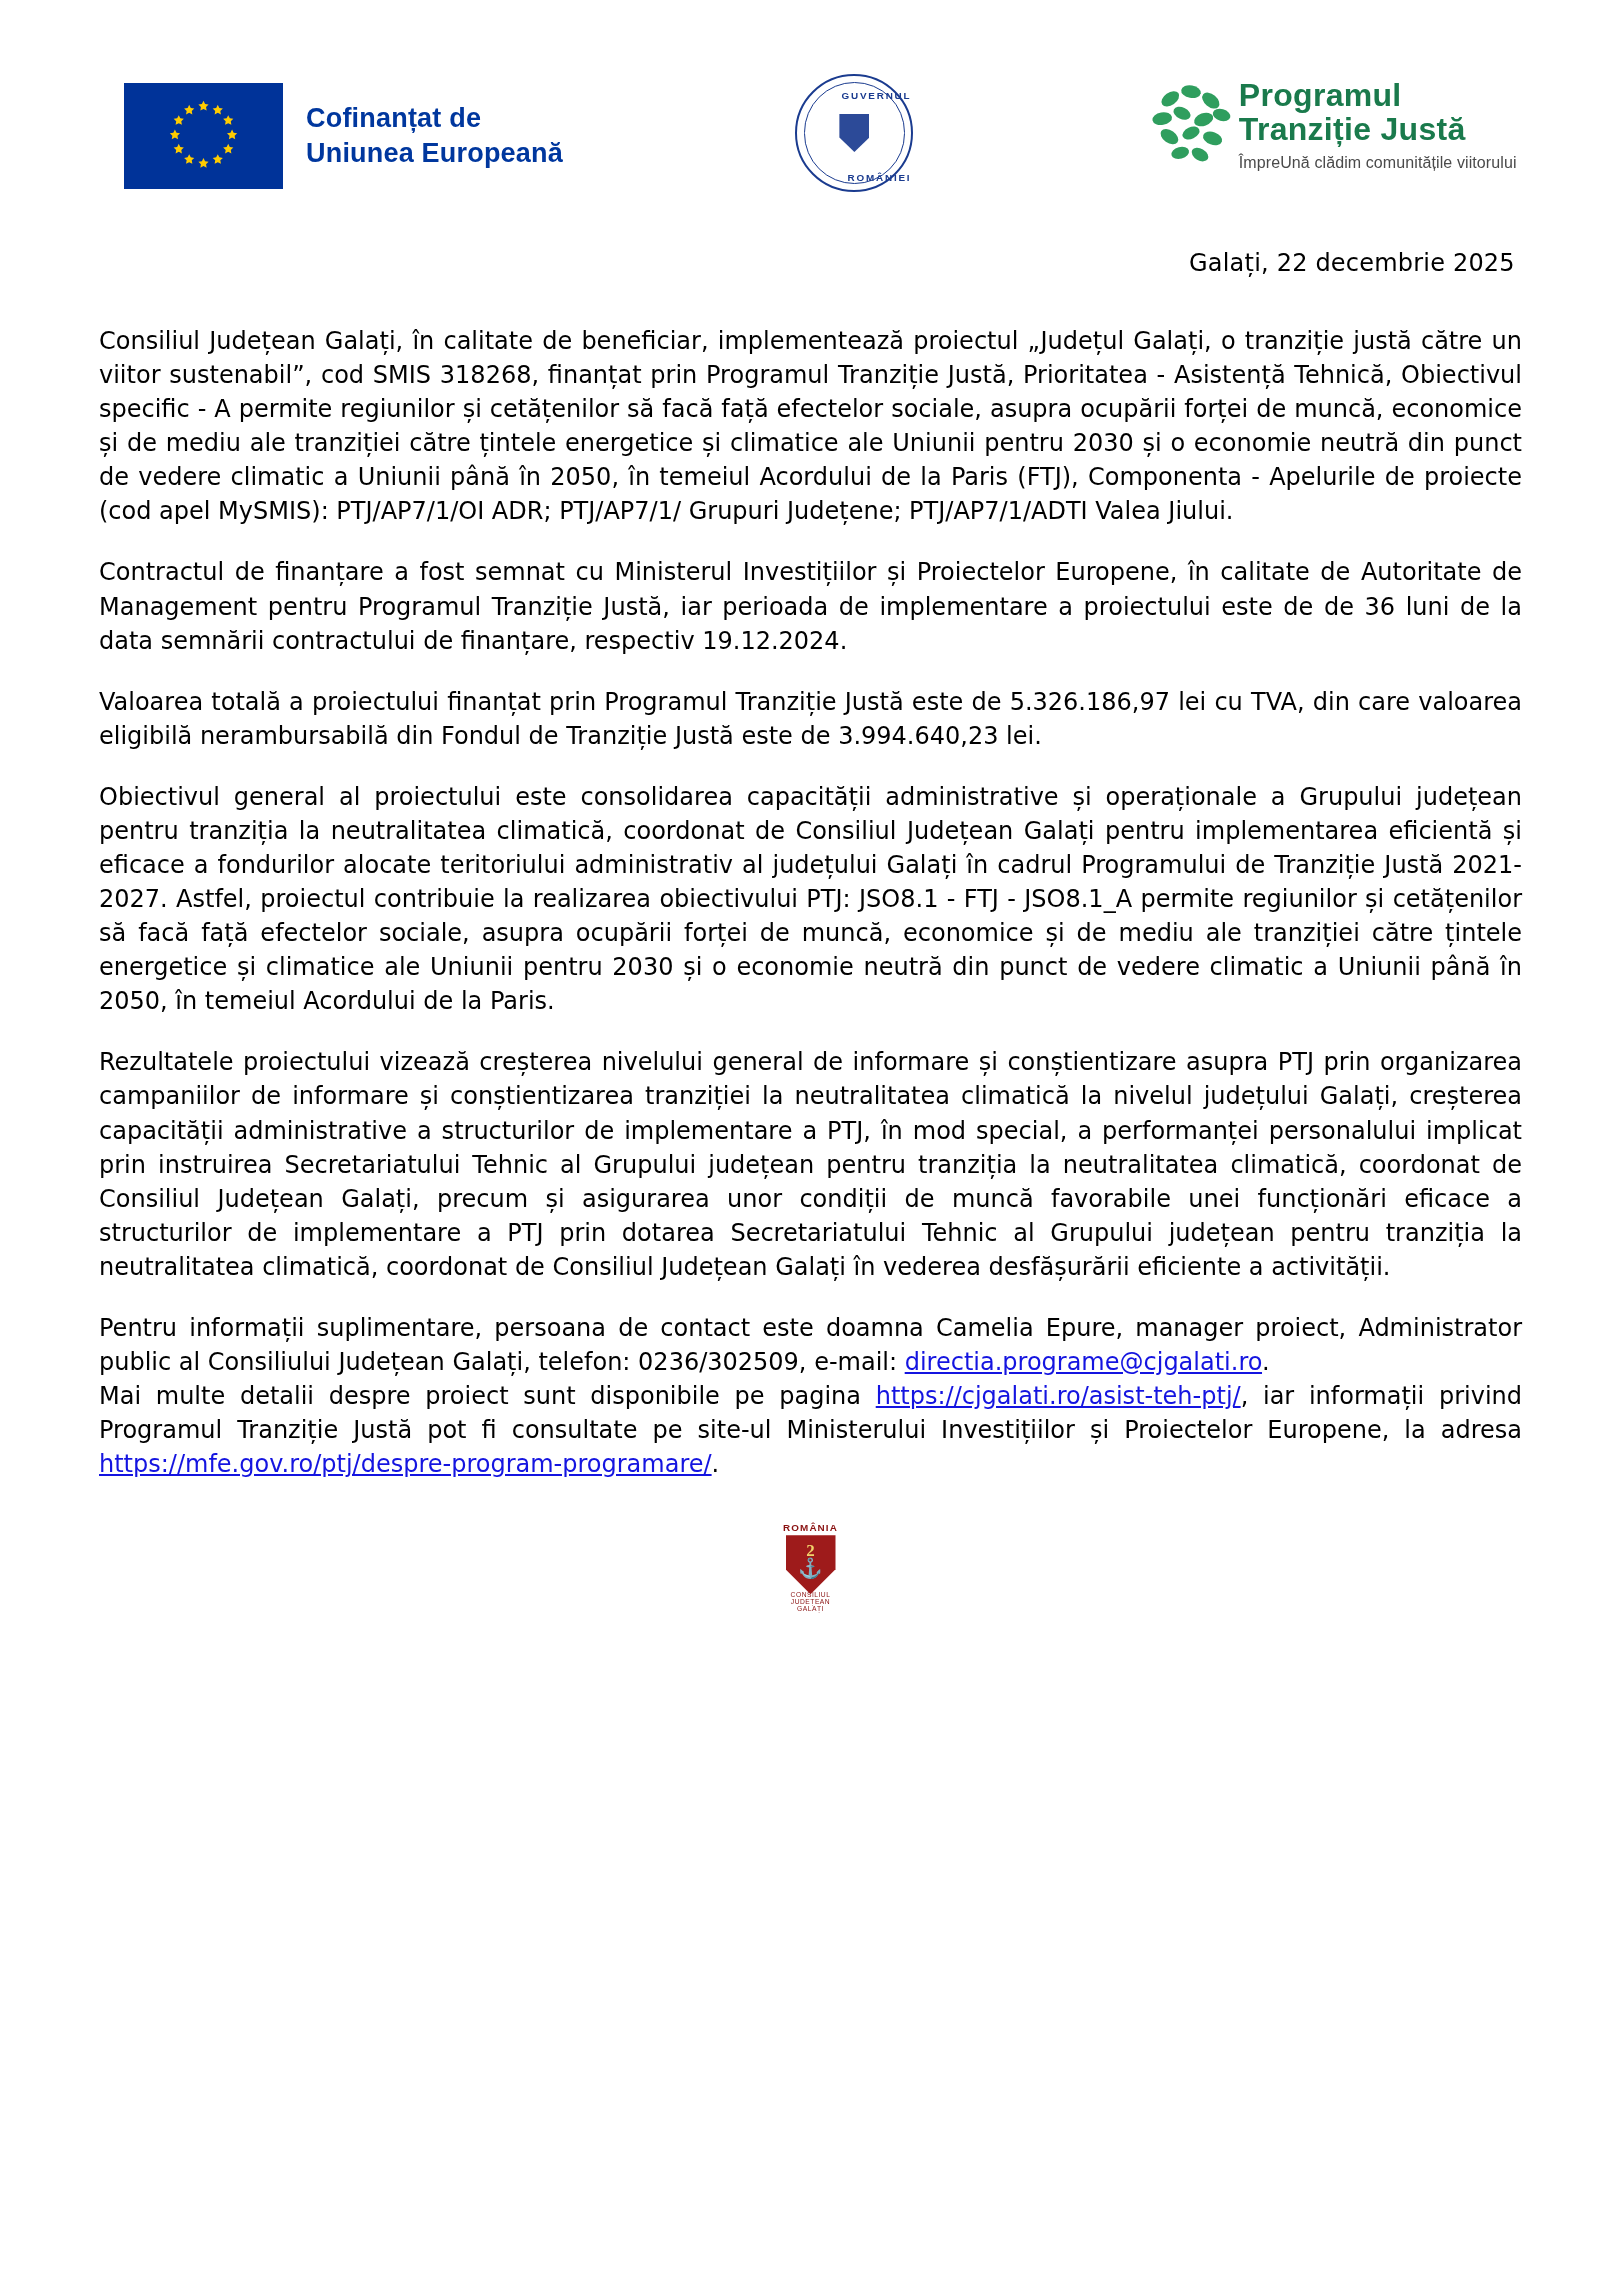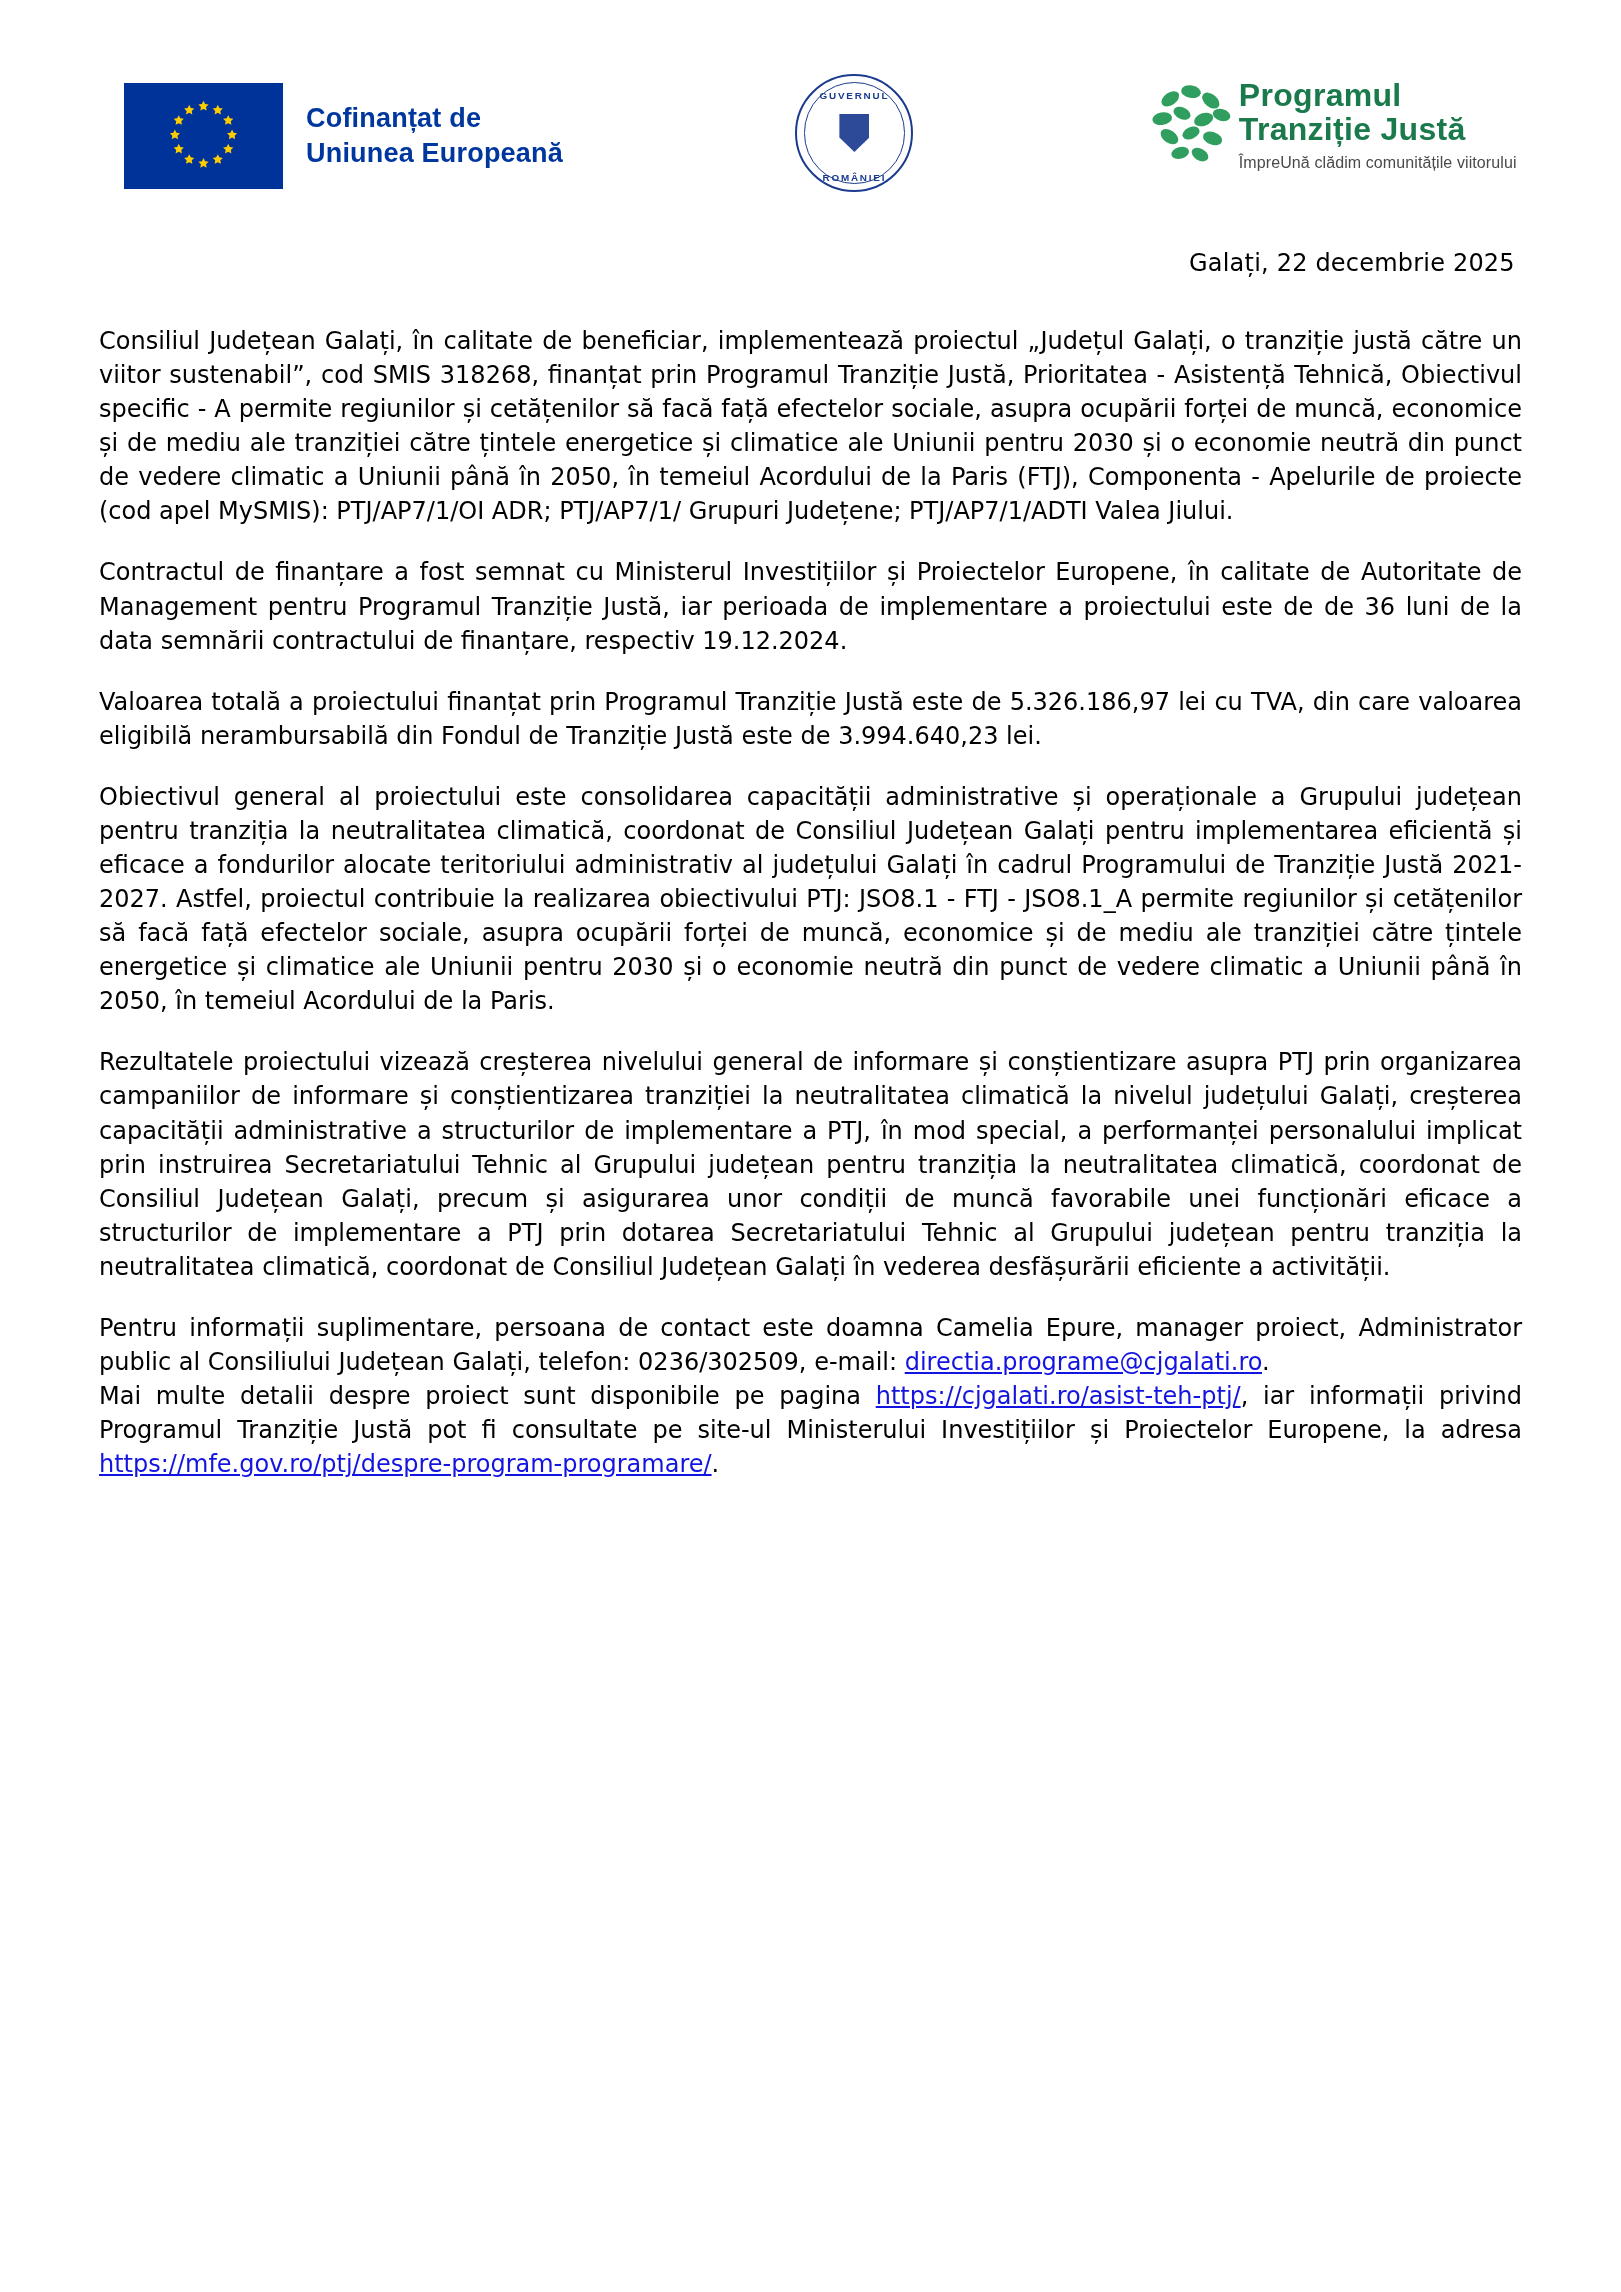--- a/index.html
+++ b/index.html
@@ -81,21 +81,21 @@
     border-radius: 50%;
   }
   .gov-seal .top-word,
   .gov-seal .bottom-word {
     font-family: "Liberation Sans", sans-serif;
     font-size: 9.9px;
     font-weight: bold;
     letter-spacing: 1.8px;
     position: absolute;
     width: 100%;
-    text-align: center;
+    text-align: right;
   }
   .gov-seal .top-word { top: 14.3px; }
   .gov-seal .bottom-word { bottom: 7px; }
   .gov-seal .crest {
     width: 30px;
     height: 38px;
     background: #1a3b8f;
     clip-path: polygon(0 0, 100% 0, 100% 62%, 50% 100%, 0 62%);
     opacity: .92;
   }
@@ -290,15 +290,25 @@
   <p class="body-par">Consiliul Județean Galați, în calitate de beneficiar, implementează proiectul „Județul Galați, o tranziție justă către un viitor sustenabil”, cod SMIS 318268, finanțat prin Programul Tranziție Justă, Prioritatea - Asistență Tehnică, Obiectivul specific - A permite regiunilor și cetățenilor să facă față efectelor sociale, asupra ocupării forței de muncă, economice și de mediu ale tranziției către țintele energetice și climatice ale Uniunii pentru 2030 și o economie neutră din punct de vedere climatic a Uniunii până în 2050, în temeiul Acordului de la Paris (FTJ), Componenta - Apelurile de proiecte (cod apel MySMIS): PTJ/AP7/1/OI ADR; PTJ/AP7/1/ Grupuri Județene; PTJ/AP7/1/ADTI Valea Jiului.</p>
   <p class="body-par">Contractul de finanțare a fost semnat cu Ministerul Investițiilor și Proiectelor Europene, în calitate de Autoritate de Management pentru Programul Tranziție Justă, iar perioada de implementare a proiectului este de de 36 luni de la data semnării contractului de finanțare, respectiv 19.12.2024.</p>
   <p class="body-par">Valoarea totală a proiectului finanțat prin Programul Tranziție Justă este de 5.326.186,97 lei cu TVA, din care valoarea eligibilă nerambursabilă din Fondul de Tranziție Justă este de 3.994.640,23 lei.</p>
   <p class="body-par">Obiectivul general al proiectului este consolidarea capacității administrative și operaționale a Grupului județean pentru tranziția la neutralitatea climatică, coordonat de Consiliul Județean Galați pentru implementarea eficientă și eficace a fondurilor alocate teritoriului administrativ al județului Galați în cadrul Programului de Tranziție Justă 2021-2027. Astfel, proiectul contribuie la realizarea obiectivului PTJ: JSO8.1 - FTJ - JSO8.1_A permite regiunilor și cetățenilor să facă față efectelor sociale, asupra ocupării forței de muncă, economice și de mediu ale tranziției către țintele energetice și climatice ale Uniunii pentru 2030 și o economie neutră din punct de vedere climatic a Uniunii până în 2050, în temeiul Acordului de la Paris.</p>
   <p class="body-par">Rezultatele proiectului vizează creșterea nivelului general de informare și conștientizare asupra PTJ prin organizarea campaniilor de informare și conștientizarea tranziției la neutralitatea climatică la nivelul județului Galați, creșterea capacității administrative a structurilor de implementare a PTJ, în mod special, a performanței personalului implicat prin instruirea Secretariatului Tehnic al Grupului județean pentru tranziția la neutralitatea climatică, coordonat de Consiliul Județean Galați, precum și asigurarea unor condiții de muncă favorabile unei funcționări eficace a structurilor de implementare a PTJ prin dotarea Secretariatului Tehnic al Grupului județean pentru tranziția la neutralitatea climatică, coordonat de Consiliul Județean Galați în vederea desfășurării eficiente a activității.</p>
 
   <p class="body-par contact-par"><span>Pentru informații suplimentare, persoana de contact este doamna Camelia Epure, manager proiect, Administrator public al Consiliului Județean Galați, telefon: 0236/302509, e-mail: </span><a class="link" href="#">directia.programe@cjgalati.ro</a><span>.</span></p>
 
   <p class="body-par tight"><span>Mai multe detalii despre proiect sunt disponibile pe pagina </span><a class="link" href="#">https://cjgalati.ro/asist-teh-ptj/</a><span>, iar informații privind Programul Tranziție Justă pot fi consultate pe site-ul Ministerului Investițiilor și Proiectelor Europene, la adresa </span><a class="link" href="#">https://mfe.gov.ro/ptj/despre-program-programare/</a><span>.</span></p>
 
+  <div class="footer">
+    <div class="cj-crest">
+      <div class="label">ROMÂNIA</div>
+      <div class="cj-shield">
+        <div class="num">2</div>
+        <div class="anchor">⚓</div>
+      </div>
+      <div class="cj-arc">CONSILIUL JUDEȚEAN GALAȚI</div>
+    </div>
+  </div>
 
 </div>
 
 
 </body></html>

